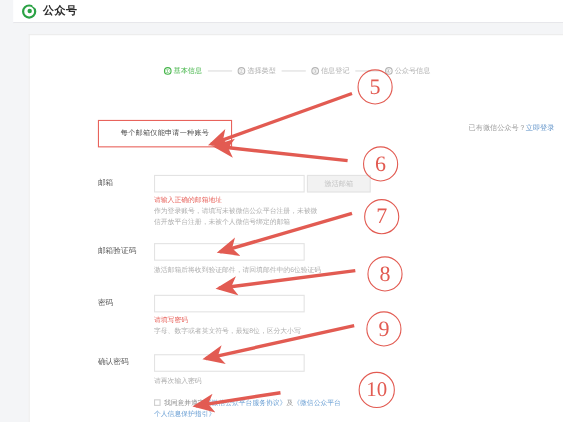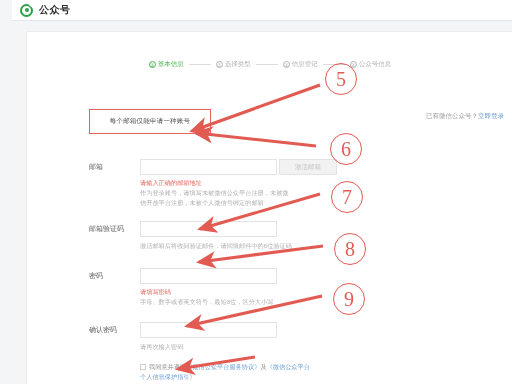--- a/index.html
+++ b/index.html
@@ -217,13 +217,14 @@
     <line x1="322" y1="296" x2="187" y2="326" stroke="#e25b52" stroke-width="3.1" marker-end="url(#ah)"></line>
 
     <line x1="255" y1="357" x2="178" y2="369" stroke="#e25b52" stroke-width="3.1" marker-end="url(#ah)"></line>
   </svg>
 
   <div class="circ" style="left:325px;top:63px;width:30px;height:30px;font-size:20px;">5</div>
   <div class="circ" style="left:330px;top:133px;width:30px;height:30px;font-size:20px;">6</div>
   <div class="circ" style="left:331px;top:181px;width:30px;height:30px;font-size:20px;">7</div>
   <div class="circ" style="left:334px;top:233px;width:30px;height:30px;font-size:20px;">8</div>
   <div class="circ" style="left:333px;top:283px;width:30px;height:30px;font-size:20px;">9</div>
+  <div class="circ" style="left:326px;top:338px;width:31px;height:31px;font-size:19px;">10</div>
 </div>
 
 </body></html>

